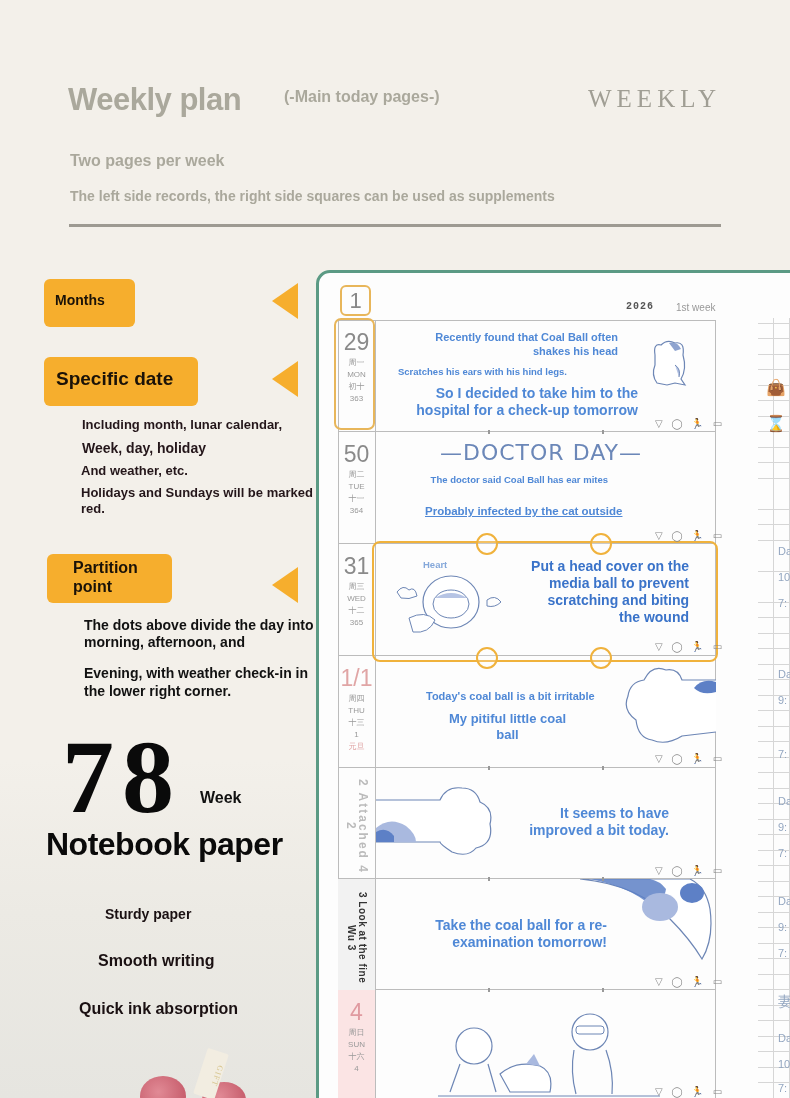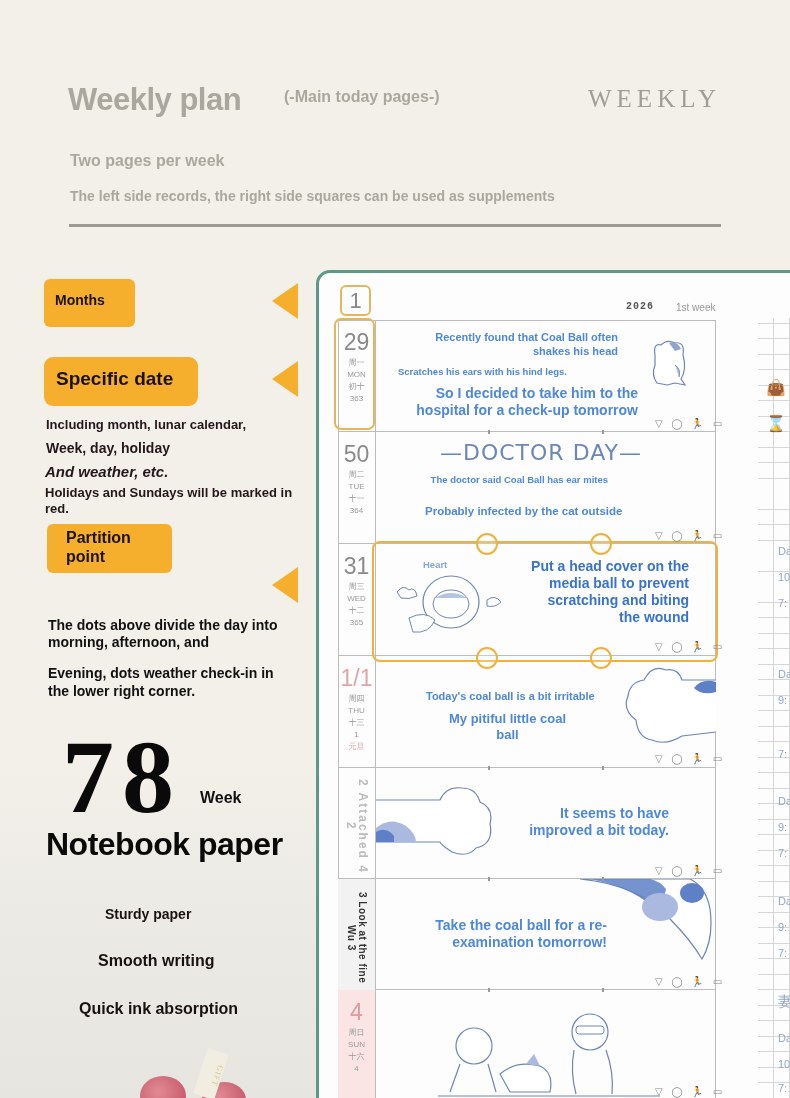--- a/index.html
+++ b/index.html
@@ -29,31 +29,31 @@
   .hdr-title { position: absolute; left: 68px; top: 82px; font-size: 31px; font-weight: bold; color: #aaa89c; letter-spacing: -0.5px; }
   .hdr-sub { position: absolute; left: 284px; top: 88px; font-size: 16px; font-weight: bold; color: #aaa89c; }
   .hdr-weekly { position: absolute; left: 588px; top: 85px; font-size: 25px; color: #a09e94; letter-spacing: 5px; font-family: "Liberation Serif", serif; }
   .hdr-line1 { position: absolute; left: 70px; top: 152px; font-size: 16px; font-weight: bold; color: #aaa89c; }
   .hdr-line2 { position: absolute; left: 70px; top: 188px; font-size: 14px; font-weight: bold; color: #aaa89c; }
   .hdr-rule { position: absolute; left: 69px; top: 224px; width: 652px; height: 3px; background: #9d9a92; }
 
   
   .tag { position: absolute; background: #f6ae2d; border-radius: 6px; color: #1a1208; font-weight: bold; }
   .tag-months { left: 44px; top: 279px; width: 91px; height: 48px; font-size: 14px; padding: 13px 0 9px 11px; }
-  .tag-date { left: 44px; top: 357px; width: 154px; height: 49px; font-size: 19px; padding: 11px 0 0 12px; border-radius: 9px; }
-  .tag-part { left: 47px; top: 524px; width: 125px; height: 49px; font-size: 16px; padding: 4px 0 0 19px; line-height: 19px; }
+  .tag-date { left: 44px; top: 357px; width: 154px; height: 49px; font-size: 19px; padding: 11px 0 0 12px; }
+  .tag-part { left: 47px; top: 554px; width: 125px; height: 49px; font-size: 16px; padding: 4px 0 0 26px; line-height: 19px; }
   .arrow {
     position: absolute; width: 0; height: 0;
     border-top: 18px solid transparent; border-bottom: 18px solid transparent;
     border-right: 26px solid #f6ae2d;
   }
-  .desc { position: absolute; color: #24161a; font-weight: bold; }
+  .desc { position: absolute; color: #24161a; font-weight: bold; margin-left: 36px; }
   .d1 { left: 46px; top: 417px; font-size: 13px; }
   .d2 { left: 46px; top: 440px; font-size: 14px; }
-  .d3 { left: 45px; top: 463px; font-size: 15px; font-style: italic; }
+  .d3 { left: 45px; top: 463px; font-size: 13px; }
   .d4 { left: 45px; top: 485px; font-size: 13px; line-height: 16px; width: 250px; }
   .p1 { left: 48px; top: 617px; font-size: 14px; line-height: 17px; width: 245px; color: #111; }
   .p2 { left: 48px; top: 664px; font-size: 14px; line-height: 18px; width: 230px; color: #111; }
 
   .big-num { position: absolute; left: 62px; top: 722px; font-size: 104px; font-family: "Liberation Serif", serif; font-weight: bold; color: #0a0a0a; letter-spacing: 8px; line-height: 110px; }
   .gram { position: absolute; left: 200px; top: 789px; font-size: 16px; font-weight: bold; color: #111; }
   .nb-paper { position: absolute; left: 46px; top: 826px; font-size: 32px; font-weight: bold; color: #0a0a0a; letter-spacing: -0.5px; }
   .feat { position: absolute; font-weight: bold; color: #1a1012; }
   .f1 { left: 105px; top: 906px; font-size: 14px; }
   .f2 { left: 98px; top: 952px; font-size: 16px; }
@@ -126,21 +126,21 @@
 <div class="tag tag-date">Specific date</div>
 <div class="arrow" style="left:272px;top:361px;"></div>
 <div class="desc d1">Including month, lunar calendar,</div>
 <div class="desc d2">Week, day, holiday</div>
 <div class="desc d3">And weather, etc.</div>
 <div class="desc d4">Holidays and Sundays will be marked in red.</div>
 
 <div class="tag tag-part">Partition point</div>
 <div class="arrow" style="left:272px;top:567px;"></div>
 <div class="desc p1">The dots above divide the day into morning, afternoon, and</div>
-<div class="desc p2">Evening, dots weather check-in in the lower right corner.</div>
+<div class="desc p2">Evening, with weather check-in in the lower right corner.</div>
 
 <div class="big-num">78</div>
 <div class="gram">Week</div>
 <div class="nb-paper">Notebook paper</div>
 <div class="feat f1">Sturdy paper</div>
 <div class="feat f2">Smooth writing</div>
 <div class="feat f3">Quick ink absorption</div>
 
 <div class="notebook"></div>
 <div class="rgrid"></div>
@@ -215,21 +215,21 @@
 <div class="note" style="left:398px;top:385px;width:240px;font-size:14px;line-height:17px;">So I decided to take him to the hospital for a check-up tomorrow</div>
 <svg style="position:absolute;left:645px;top:335px;" width="50" height="55" viewBox="0 0 50 55">
   <path d="M10 20 Q8 8 16 10 Q22 4 30 8 Q40 6 38 20 Q42 34 36 44 L40 50 L30 48 L22 50 L12 48 Q6 40 10 30 Z" fill="#fff" stroke="#6d86b5" stroke-width="1.2"></path>
   <path d="M24 8 Q32 6 36 14 L30 16 Z" fill="#8ea3cf"></path>
   <path d="M30 30 Q36 34 34 42" fill="#b6c4e4" stroke="#6d86b5" stroke-width="1"></path>
 </svg>
 <div class="icons" style="left:655px;top:418px;">▽ ◯ 🏃 ▭</div>
 
 <div class="doctor">—DOCTOR DAY—</div>
 <div class="note" style="left:428px;top:474px;width:180px;font-size:9.5px;line-height:12px;">The doctor said Coal Ball has ear mites</div>
-<div class="note" style="left:425px;top:505px;font-size:11.5px;">Probably infected by the cat outside</div>
+<div class="note" style="left:425px;top:505px;font-size:11.5px;text-decoration:underline;">Probably infected by the cat outside</div>
 <div class="icons" style="left:655px;top:530px;">▽ ◯ 🏃 ▭</div>
 
 <div class="note" style="left:423px;top:559px;font-size:9.5px;color:#85a8da;">Heart</div>
 <svg style="position:absolute;left:395px;top:570px;" width="110" height="70" viewBox="0 0 110 70">
   <ellipse cx="56" cy="32" rx="28" ry="26" fill="#fff" stroke="#6d86b5" stroke-width="1.2"></ellipse>
   <ellipse cx="56" cy="34" rx="18" ry="14" fill="#fff" stroke="#6d86b5" stroke-width="1"></ellipse>
   <path d="M40 28 Q56 18 72 28" fill="#b6c4e4"></path>
   <path d="M14 48 Q30 40 40 50 Q34 64 18 62 Z" fill="#fff" stroke="#6d86b5" stroke-width="1"></path>
   <path d="M2 22 Q8 14 14 20 Q20 16 22 26 Q14 30 6 28 Z" fill="none" stroke="#6d86b5" stroke-width="1"></path>
   <path d="M92 30 Q100 24 106 32 Q100 38 92 36 Z" fill="none" stroke="#6d86b5" stroke-width="1"></path>

